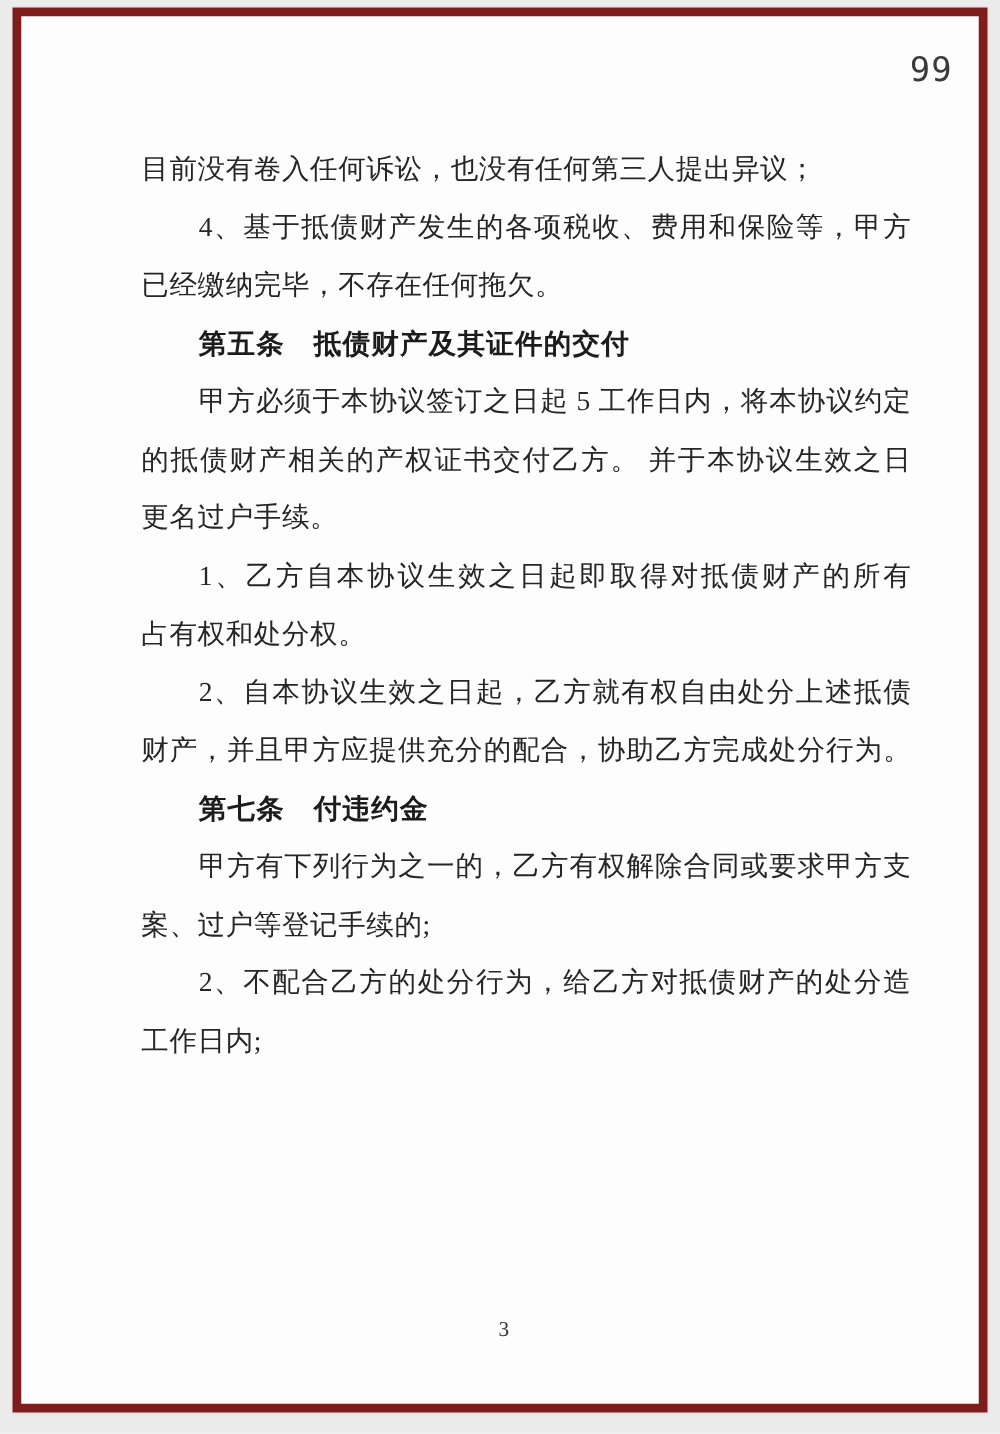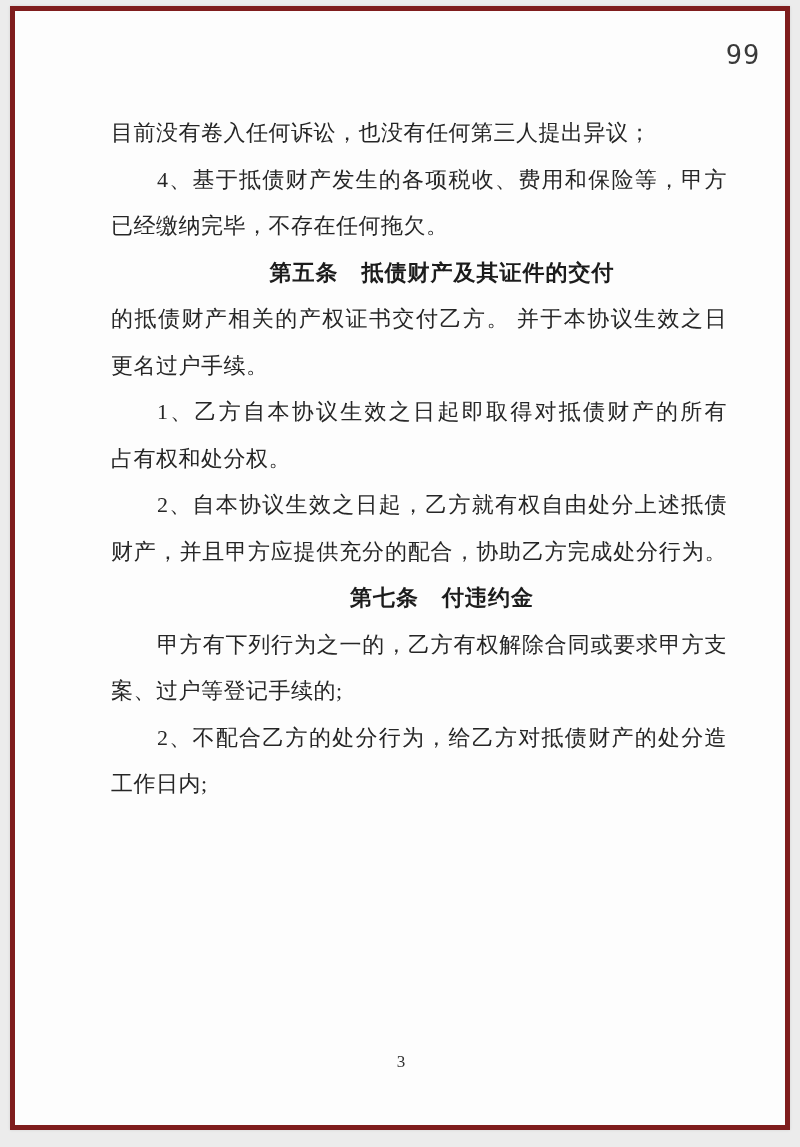--- a/index.html
+++ b/index.html
@@ -14,21 +14,21 @@
     font-family: "Liberation Serif", serif;
     overflow: hidden;
   }
   .page {
     position: absolute;
     left: 10px;
     top: 6px;
     width: 780px;
     height: 1124px;
     background: #fdfdfd;
-    border: 5px solid #7f1d1d;
+    border: 7px solid #7f1d1d;
     box-sizing: border-box;
     box-shadow: 0 0 3px rgba(0,0,0,0.10);
   }
   .corner-number {
     position: absolute;
     left: 706px;
     top: 28px;
     width: 44px;
     text-align: center;
     font-family: "DejaVu Sans Mono", monospace;
@@ -46,21 +46,20 @@
   .line {
     height: 46.5px;
     line-height: 46.5px;
     font-size: 22px;
     color: #262626;
     white-space: nowrap;
     letter-spacing: 0.5px;
   }
   .line.indent {
     padding-left: 46px;
-    text-align: center;
   }
   .line.bold {
     font-weight: 700;
     color: #1c1c1c;
     letter-spacing: 1px;
   }
   .line.fill {
     white-space: normal;
     text-align: justify;
     text-align-last: justify;
@@ -84,20 +83,21 @@
 
 <div class="page">
   <div class="corner-number">99</div>
 
   <div class="doc-body">
 
   <div class="line">目前没有卷入任何诉讼，也没有任何第三人提出异议；</div>
       <div class="line indent fill">4、基于抵债财产发生的各项税收、费用和保险等，甲方</div>
       <div class="line">已经缴纳完毕，不存在任何拖欠。</div>
       <div class="line indent bold">第五条　抵债财产及其证件的交付</div>
+      <div class="line indent fill">甲方必须于本协议签订之日起 5 工作日内，将本协议约定</div>
       <div class="line fill">的抵债财产相关的产权证书交付乙方。 并于本协议生效之日</div>
       <div class="line">更名过户手续。</div>
       <div class="line indent fill">1、乙方自本协议生效之日起即取得对抵债财产的所有权、</div>
       <div class="line">占有权和处分权。</div>
       <div class="line indent fill">2、自本协议生效之日起，乙方就有权自由处分上述抵债</div>
       <div class="line fill">财产，并且甲方应提供充分的配合，协助乙方完成处分行为。</div>
       <div class="line indent bold">第七条　付违约金</div>
       <div class="line indent fill">甲方有下列行为之一的，乙方有权解除合同或要求甲方支</div>
       <div class="line">案、过户等登记手续的;</div>
       <div class="line indent fill">2、不配合乙方的处分行为，给乙方对抵债财产的处分造</div>

